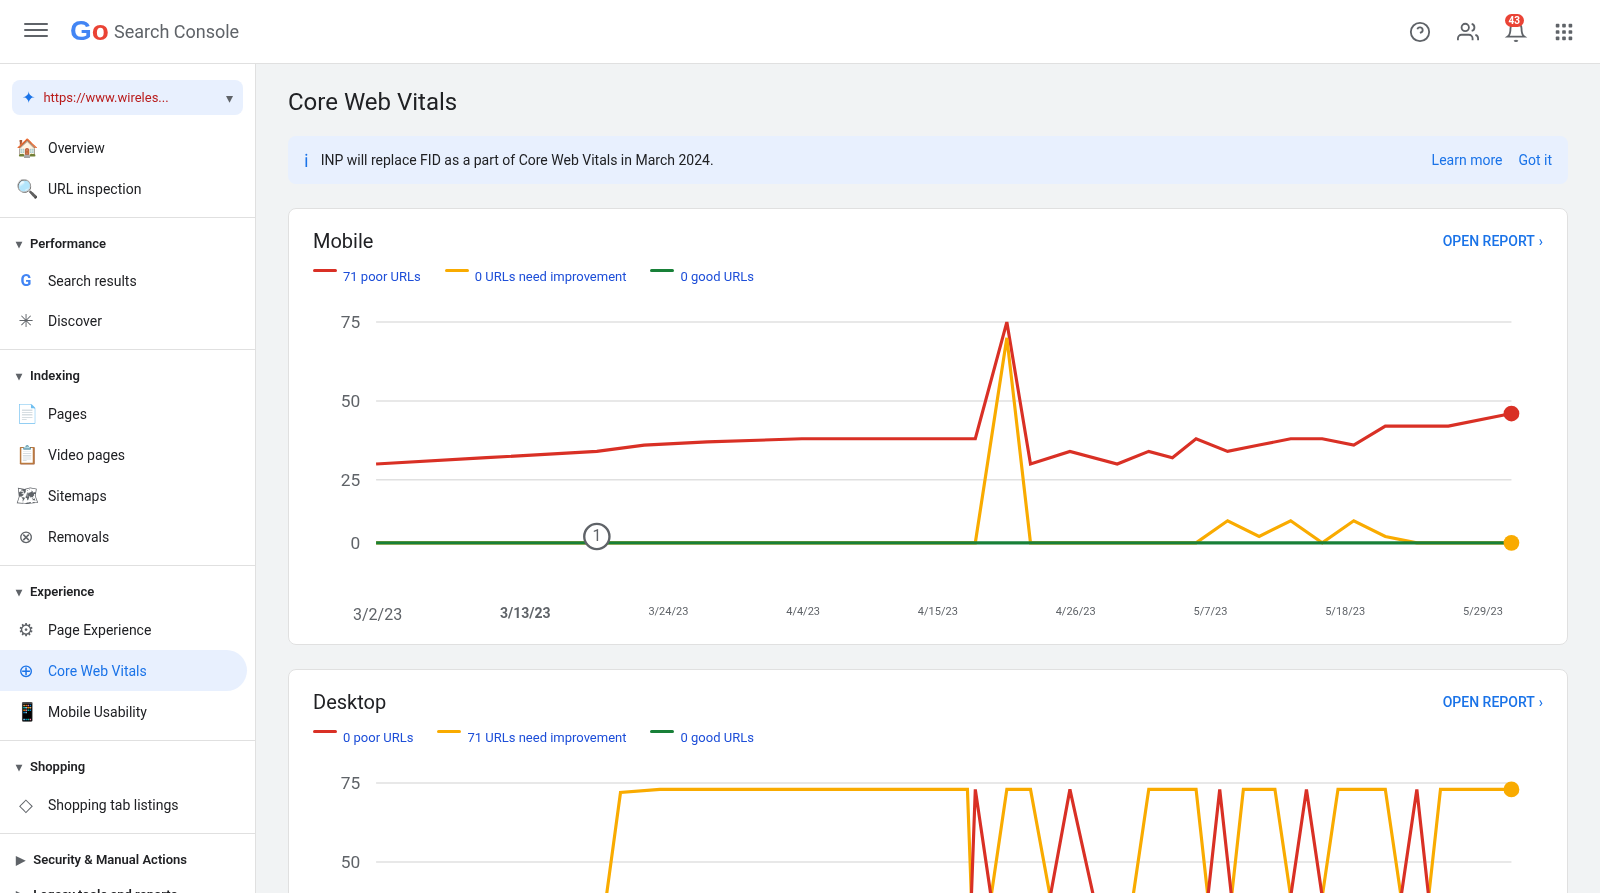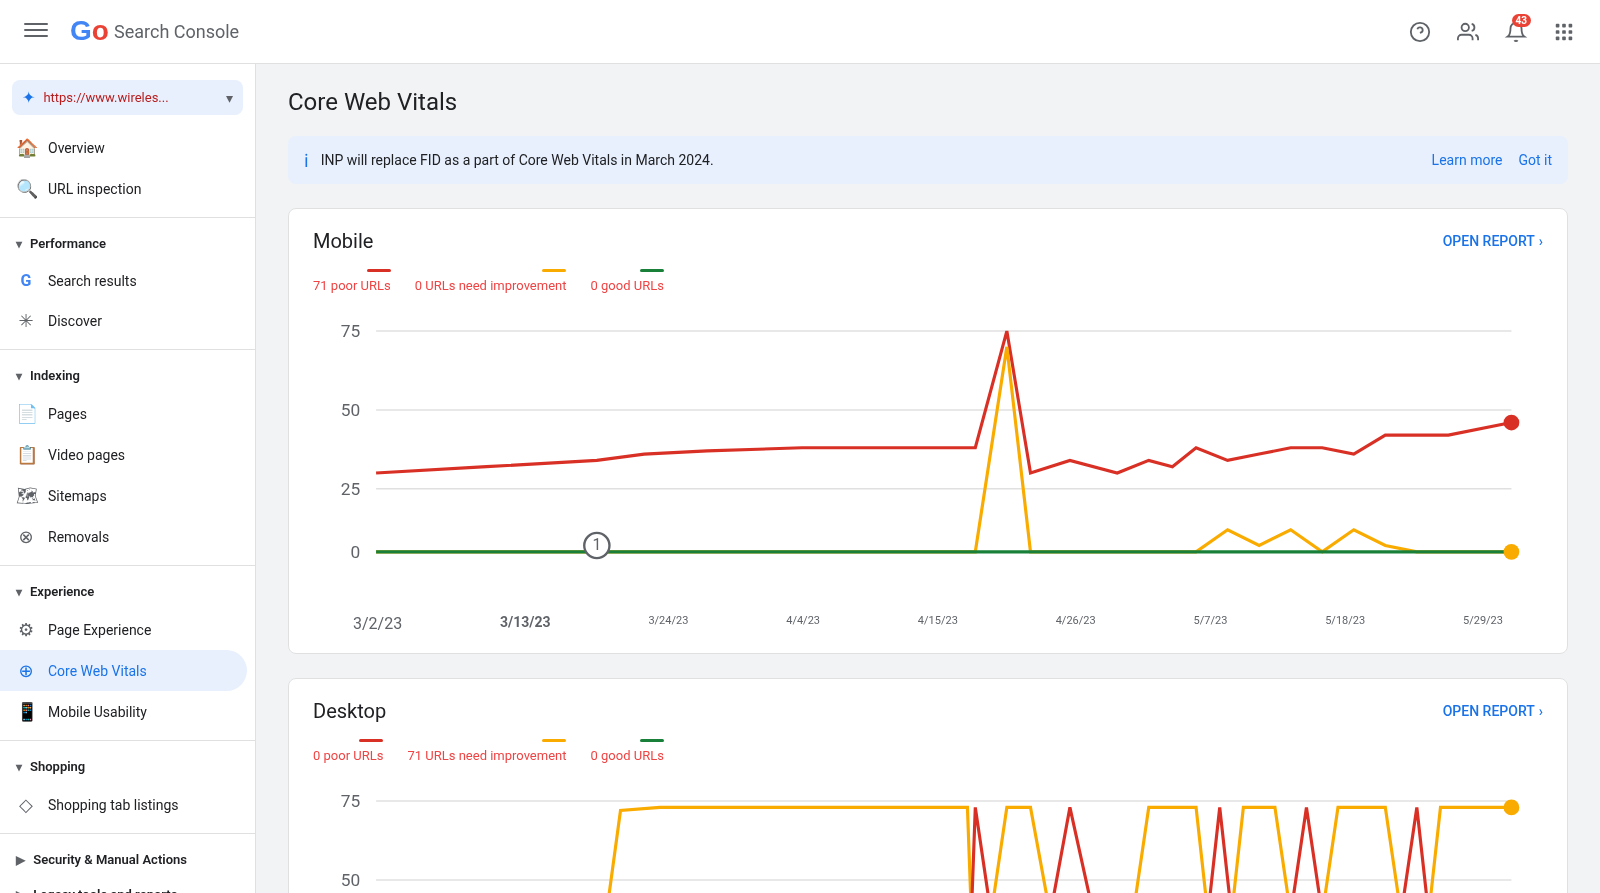--- a/index.html
+++ b/index.html
@@ -9,21 +9,21 @@
     .topbar { background: #fff; display: flex; align-items: center; padding: 0 16px; height: 64px; border-bottom: 1px solid #e0e0e0; gap: 12px; z-index: 10; }
     .topbar-menu-icon { cursor: pointer; padding: 8px; border-radius: 50%; }
     .topbar-logo { display: flex; align-items: center; gap: 6px; }
     .topbar-logo-text { font-size: 18px; font-weight: 400; color: #5f6368; white-space: nowrap; }
     .topbar-search { flex: 1; max-width: 720px; margin: 0 16px; }
     .topbar-search input { width: 100%; padding: 10px 16px 10px 44px; border: 1px solid #dfe1e5; border-radius: 24px; font-size: 14px; background: #f1f3f4; outline: none; color: #202124; }
     .topbar-search-wrap { position: relative; }
     .topbar-search-wrap .search-icon-top { position: absolute; left: 14px; top: 50%; transform: translateY(-50%); color: #5f6368; }
     .topbar-actions { display: flex; align-items: center; gap: 8px; margin-left: auto; }
     .topbar-icon-btn { width: 40px; height: 40px; border-radius: 50%; display: flex; align-items: center; justify-content: center; cursor: pointer; color: #5f6368; position: relative; }
-    .notif-badge { position: absolute; top: 2px; right: 5px; background: #ea4335; color: #fff; font-size: 10px; font-weight: 700; border-radius: 10px; padding: 1px 4px; min-width: 18px; text-align: right; }
+    .notif-badge { position: absolute; top: 2px; right: 12px; background: #ea4335; color: #fff; font-size: 10px; font-weight: 700; border-radius: 10px; padding: 1px 4px; min-width: 18px; text-align: right; }
 
     
     .app-body { display: flex; flex: 1; overflow: hidden; }
 
     
     .sidebar { width: 256px; background: #fff; border-right: 1px solid #e0e0e0; overflow-y: auto; padding: 8px 0; flex-shrink: 0; }
     .sidebar-url-selector { display: flex; align-items: center; margin: 8px 12px 12px; background: #e8f0fe; border-radius: 8px; padding: 8px 10px; cursor: pointer; gap: 8px; }
     .sidebar-url-star { color: #1a73e8; font-size: 16px; }
     .sidebar-url-text { font-size: 13px; color: #b91c1c; flex: 1; overflow: hidden; text-overflow: ellipsis; white-space: nowrap; }
     .sidebar-url-chevron { color: #5f6368; font-size: 14px; }
@@ -48,21 +48,21 @@
     .banner-link { color: #1a73e8; font-size: 14px; cursor: pointer; text-decoration: none; }
 
     
     .chart-card { background: #fff; border: 1px solid #e0e0e0; border-radius: 8px; padding: 20px 24px; margin-bottom: 24px; }
     .chart-card-header { display: flex; align-items: center; justify-content: space-between; margin-bottom: 16px; }
     .chart-card-title { font-size: 20px; font-weight: 400; color: #202124; }
     .open-report-link { display: flex; gap: 4px; color: #1a73e8; font-size: 14px; font-weight: 500; cursor: pointer; text-decoration: none; }
 
     
     .chart-legend { display: flex; align-items: center; gap: 24px; margin-bottom: 16px; flex-wrap: wrap; }
-    .legend-item { display: flex; align-items: flex-end; gap: 6px; font-size: 13px; color: #ef4444; flex-direction: column; }
+    .legend-item { display: flex; align-items: flex-start; gap: 6px; font-size: 13px; color: #1d4ed8; }
     .legend-line { width: 24px; height: 3px; border-radius: 2px; }
 
     
     .chart-svg-container { width: 100%; overflow: hidden; }
     svg { width: 100%; }
   </style>
 </head>
 <body>
 
 <div class="topbar">

